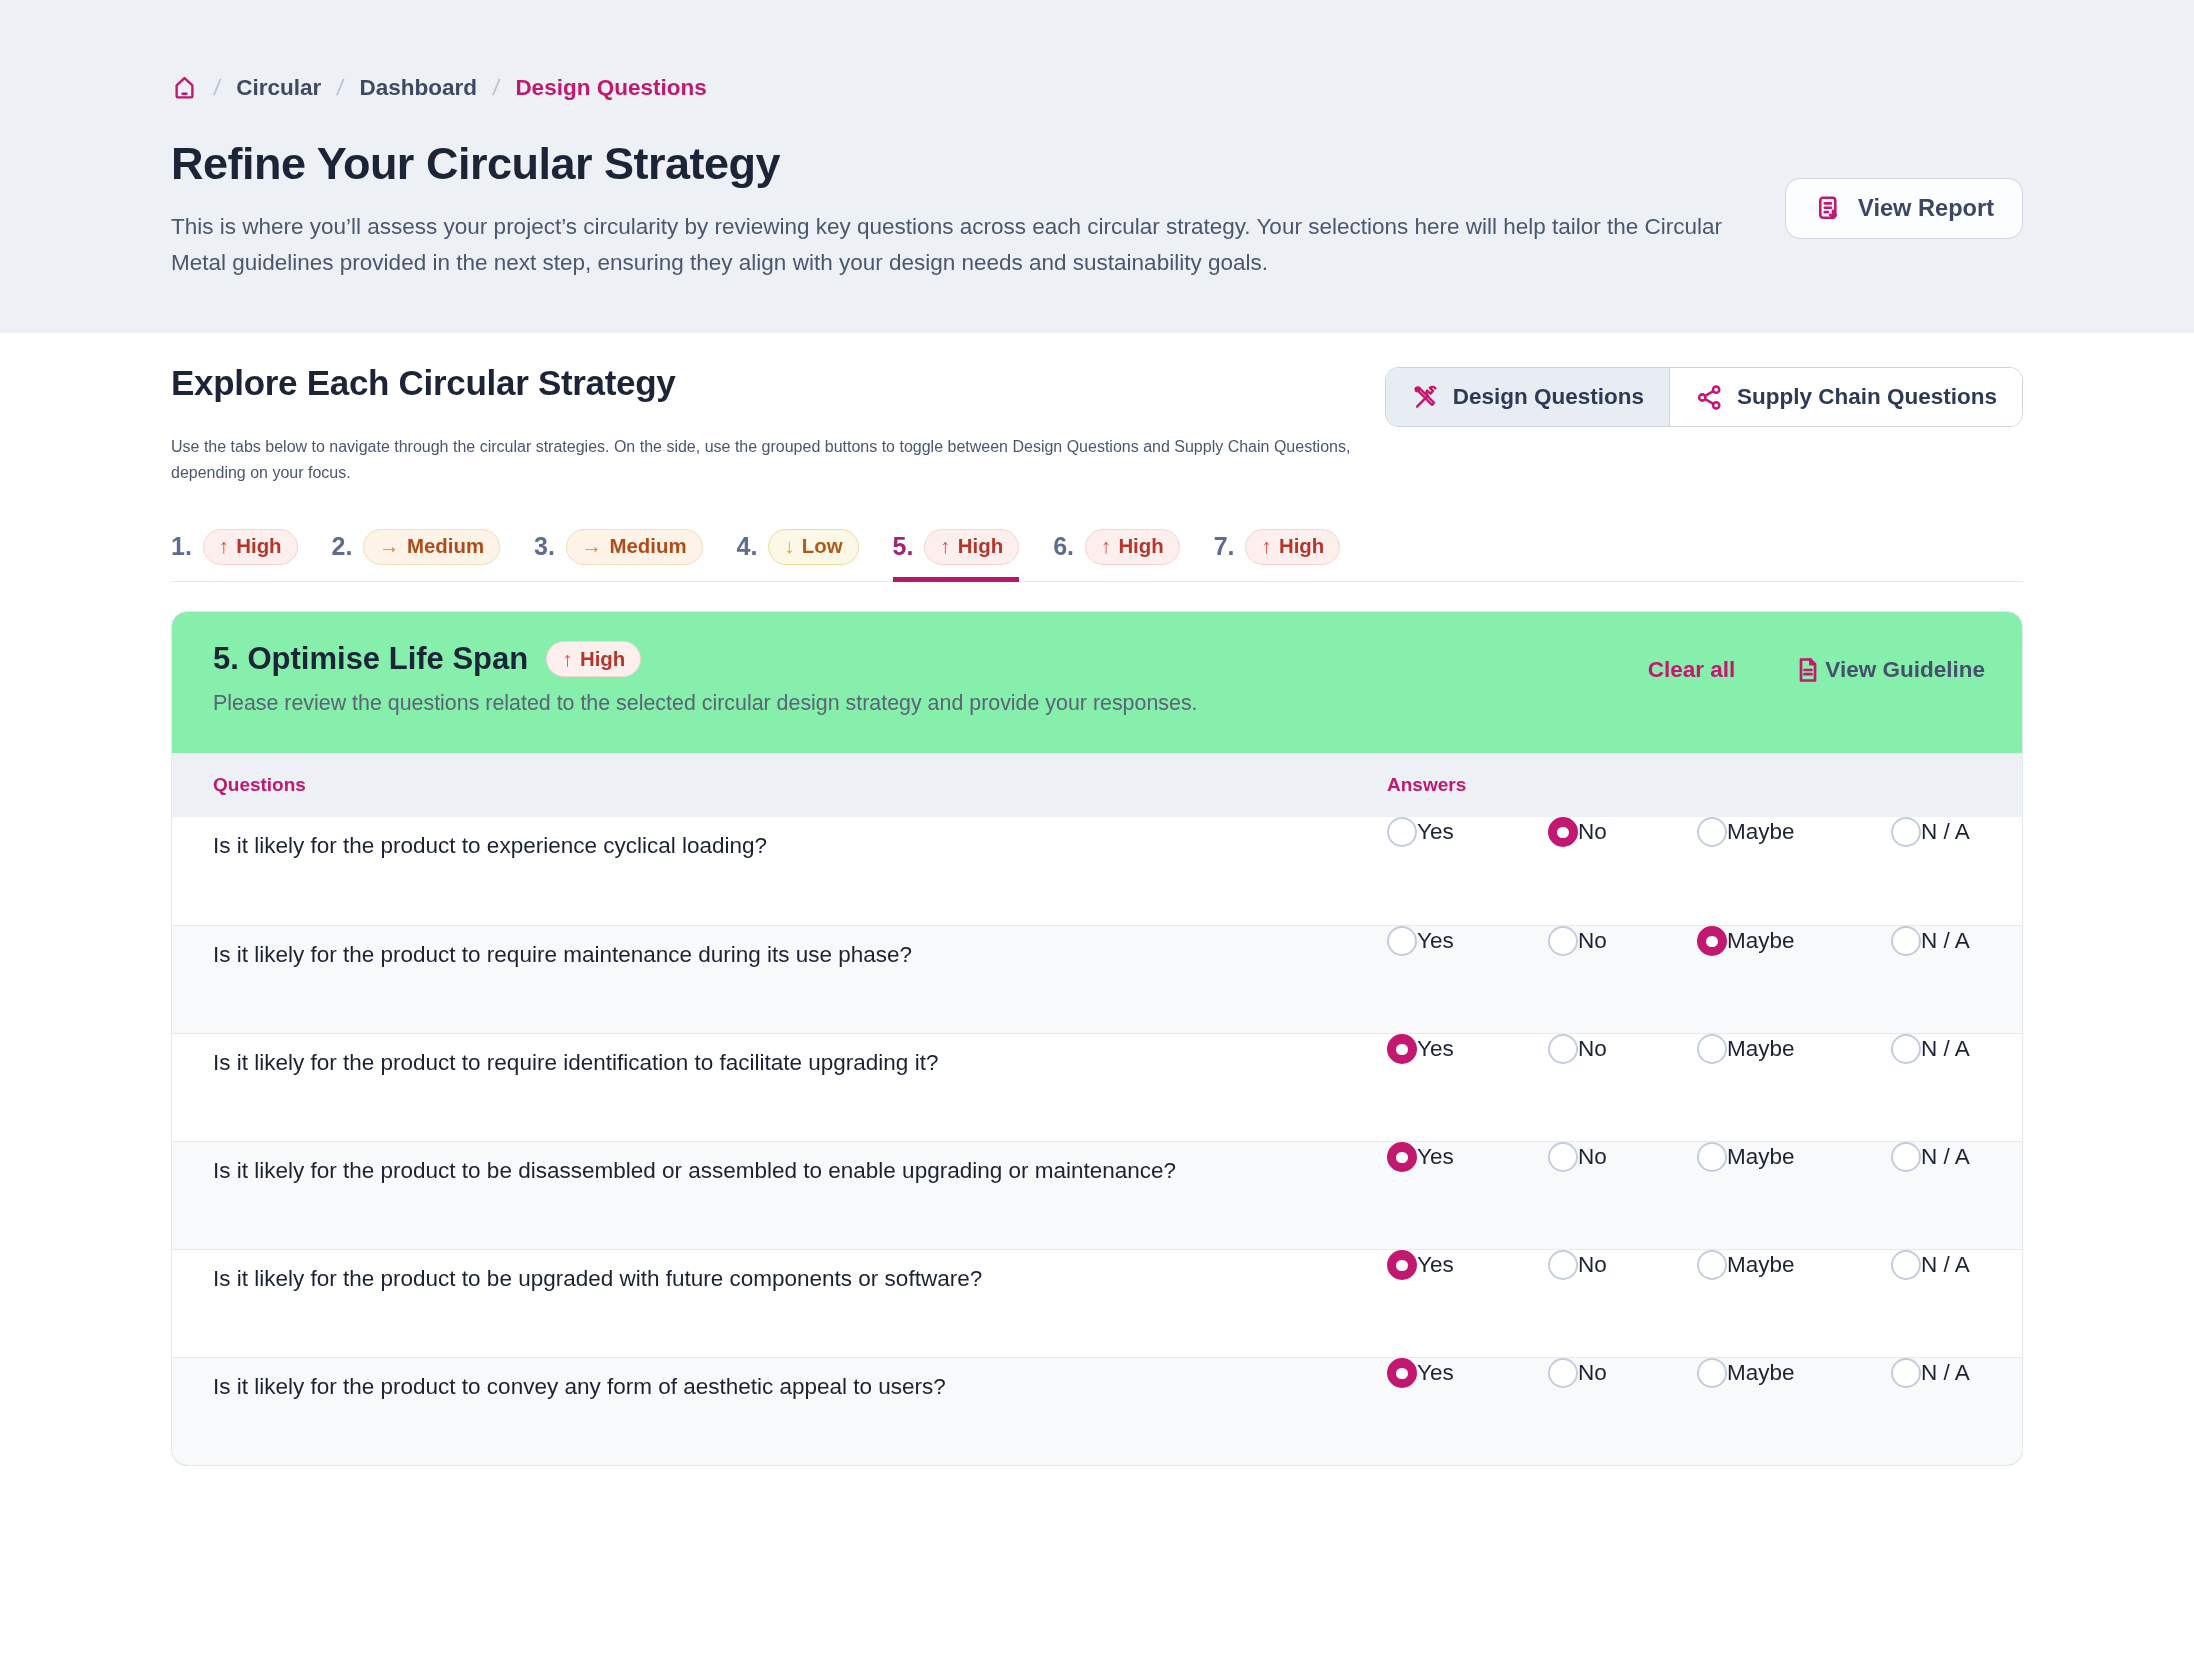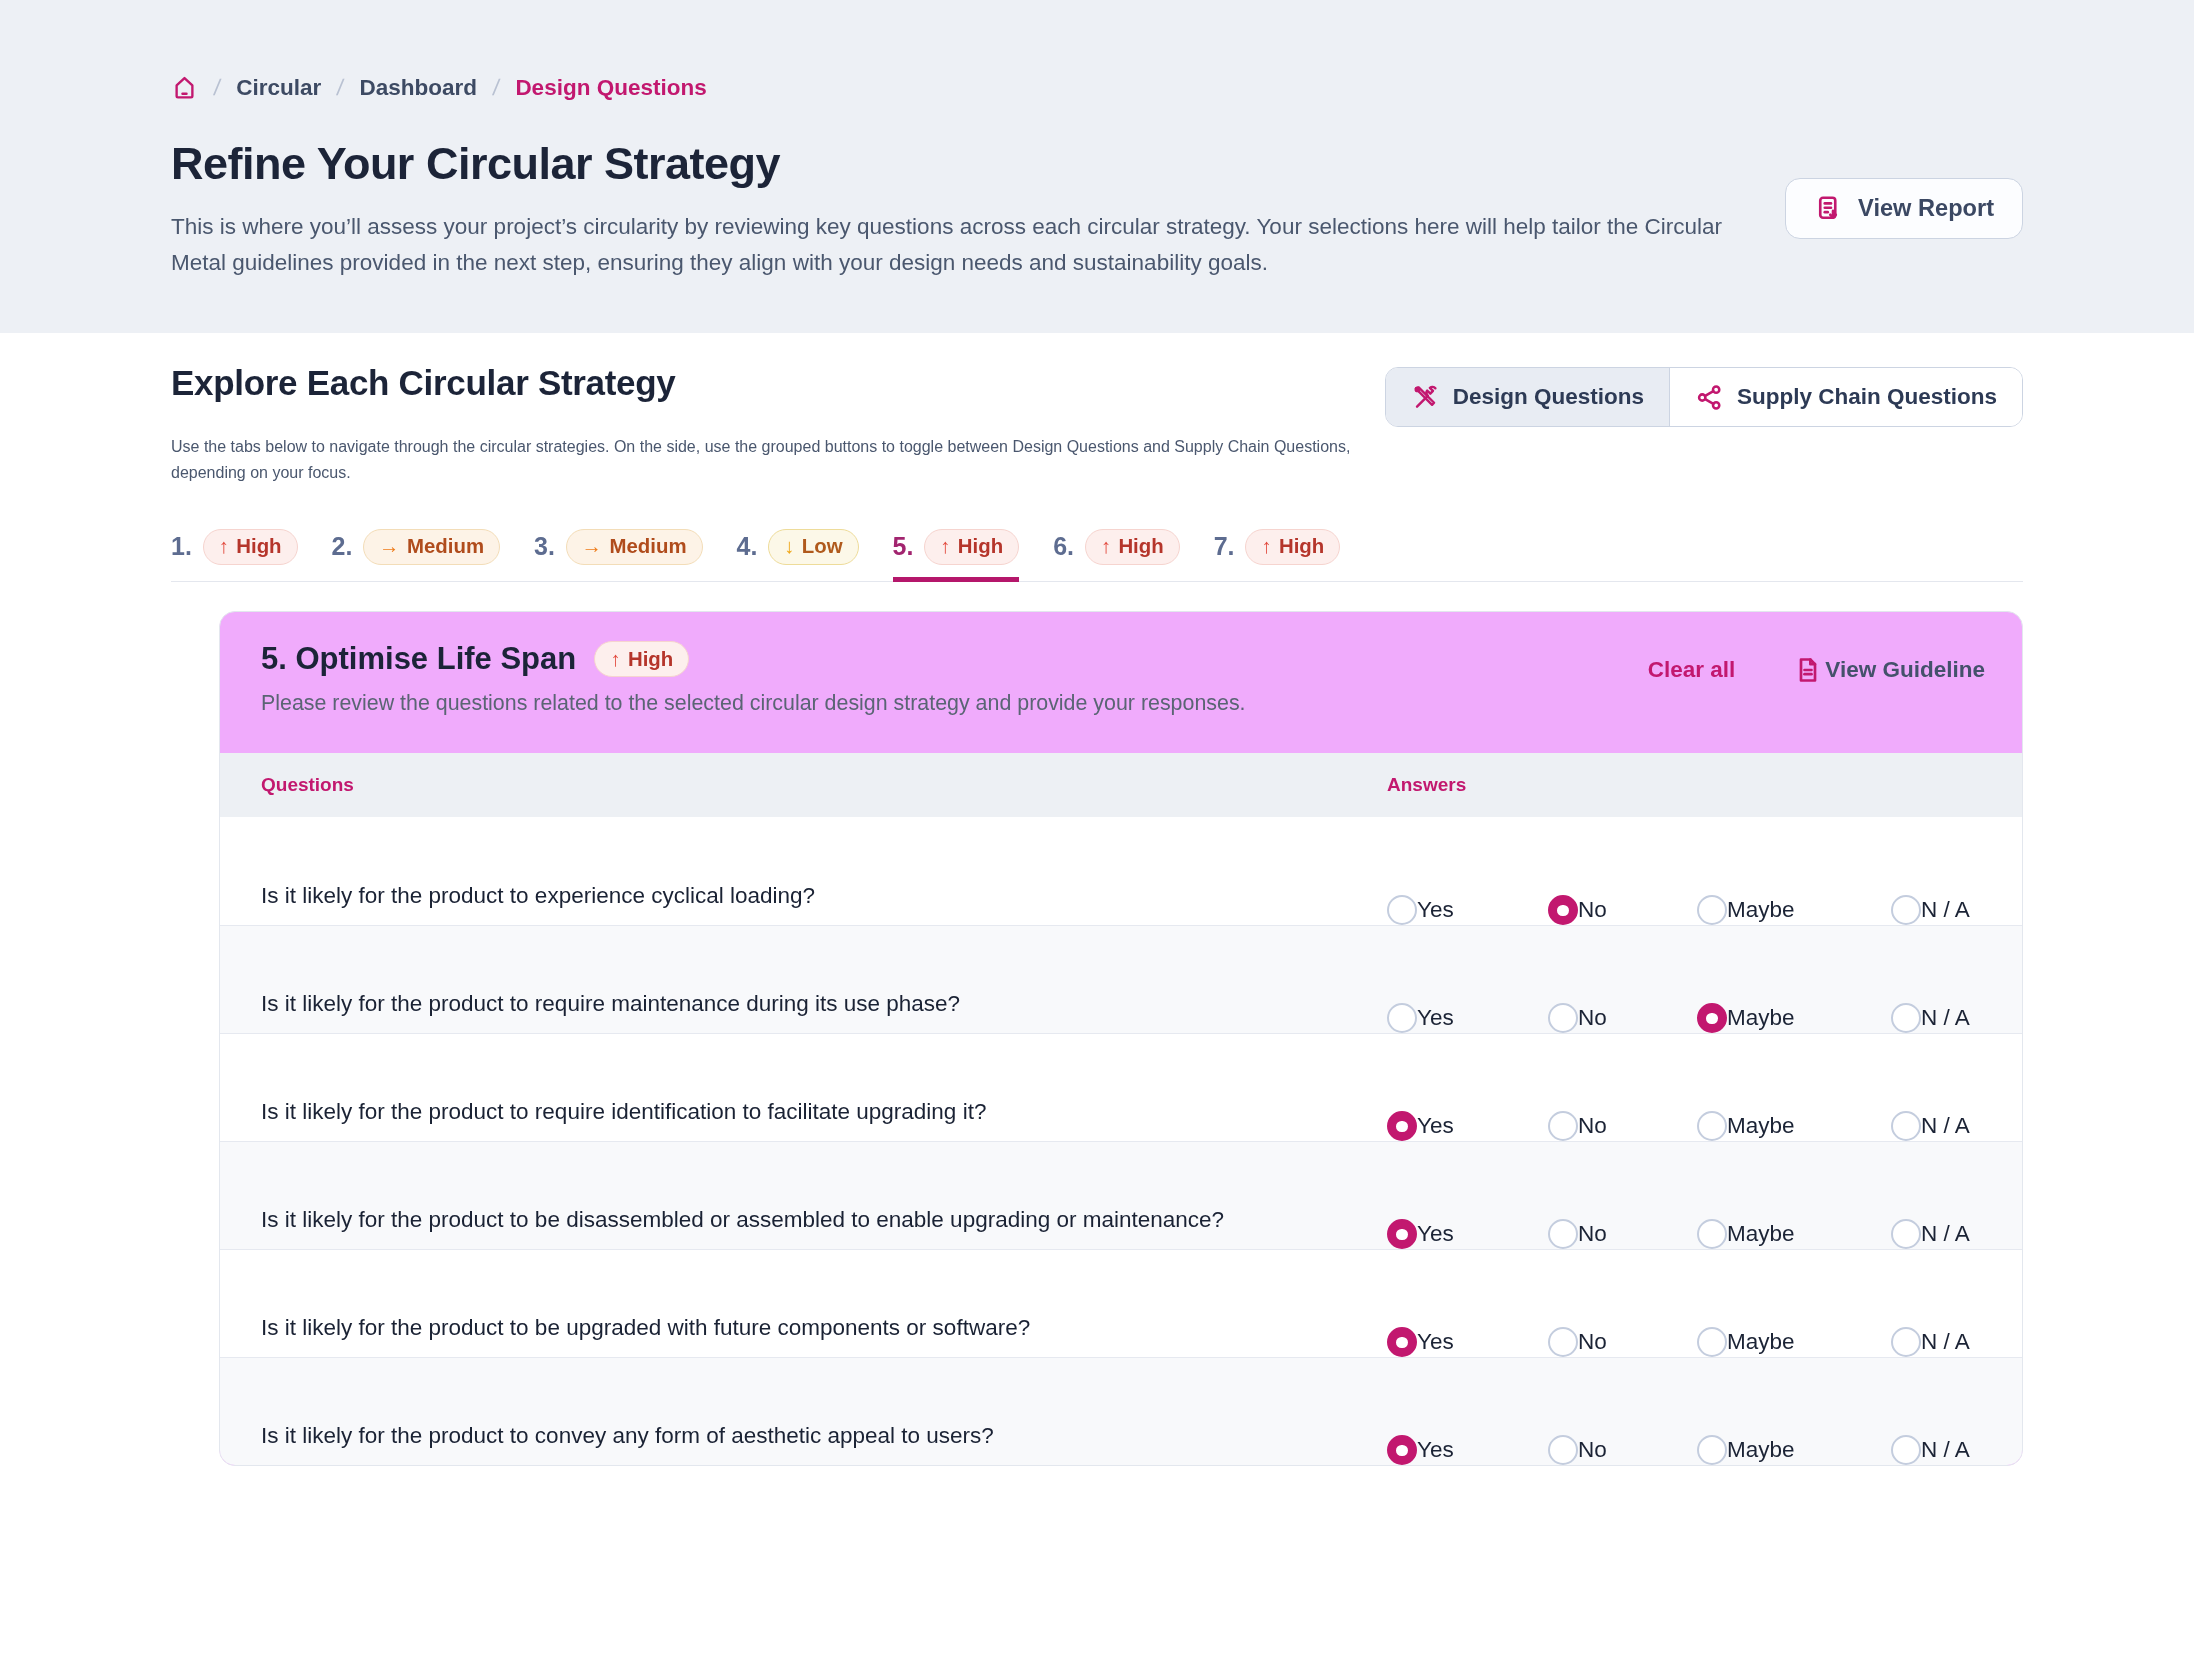--- a/index.html
+++ b/index.html
@@ -87,21 +87,21 @@
   .badge-high   { background:#fdefed; border-color:#f6d4cf; color:#b5352b; }
   .badge-high   .badge-arrow { color:#e2493d; }
   .badge-medium { background:#fdf3e7; border-color:#f3ddb8; color:#b04c1c; }
   .badge-medium .badge-arrow { color:#ee7c1b; }
   .badge-low    { background:#fcf8e8; border-color:#eedc9a; color:#b05a1c; }
   .badge-low    .badge-arrow { color:#efa71a; }
   
   .card {
     margin-top:29.5px;
     border:1.6px solid #e3e7ee; border-radius:16px;
-    overflow:hidden; background:#f0abfc;margin-left:48px;
+    overflow:hidden; background:#86efac;
   }
   .card-head {
     display:flex; justify-content:space-between; align-items:flex-start;
     padding:29px 37px 0 41px; height:141px;
   }
   .card-title-row { display:flex; align-items:center; gap:18px; }
   .card-title-row h3 { font-size:31px; font-weight:700; color:#1c2438; }
   .card-sub { margin-top:14px; font-size:21.4px; color:#5a6474; }
   .card-head-right { display:flex; align-items:center; gap:59px; margin-top:15px; }
   .clear-all { font-size:22.5px; font-weight:700; color:#c2186f; text-decoration:none; cursor:pointer; }
@@ -111,21 +111,21 @@
   }
   .view-guideline svg { width:28px; height:28px; }
   
   .thead {
     display:flex; align-items:center;
     background:#edf0f4; height:64px;
     font-size:19px; font-weight:700; color:#c2186f;
   }
   .q-cell { flex:1; padding-left:41px; }
   .a-cell { width:635px; }
-  .row { display:flex; align-items:flex-end; min-height:108px; background:#ffffff; }
+  .row { display:flex; align-items:flex-start; min-height:108px; background:#ffffff; }
   .row + .row { border-top:1.6px solid #e6e9f0; }
   .row:nth-child(even) { background:#f8f9fb; }
   .question-cell { flex:1; padding:16px 32px 16px 41px; font-size:22.5px; font-weight:500; color:#1a2234; }
   .answers-cell { width:635px; display:flex; align-items:center; }
   .opt { display:flex; align-items:center; cursor:pointer; }
   .opt:nth-child(1) { width:161px; }
   .opt:nth-child(2) { width:149px; }
   .opt:nth-child(3) { width:194px; }
   .radio {
     width:30px; height:30px; border-radius:50%;

